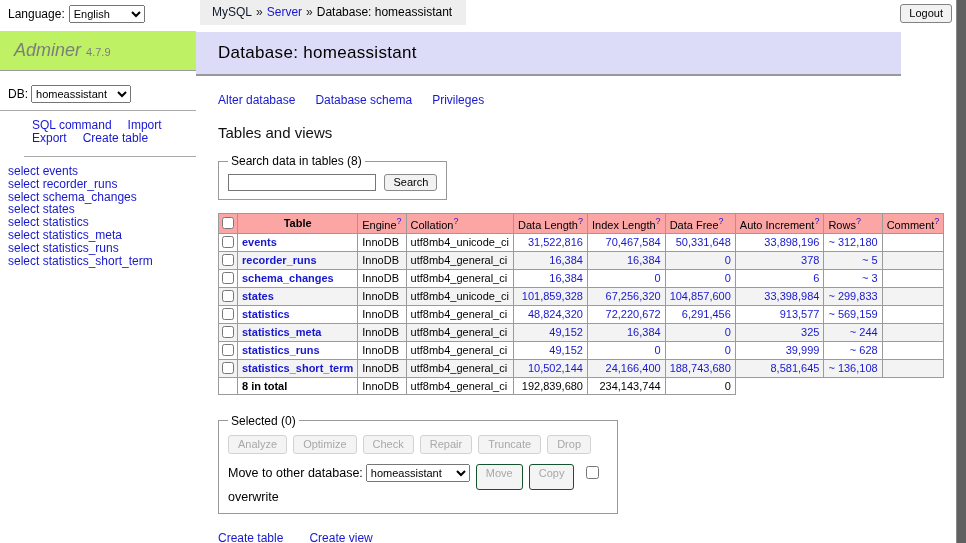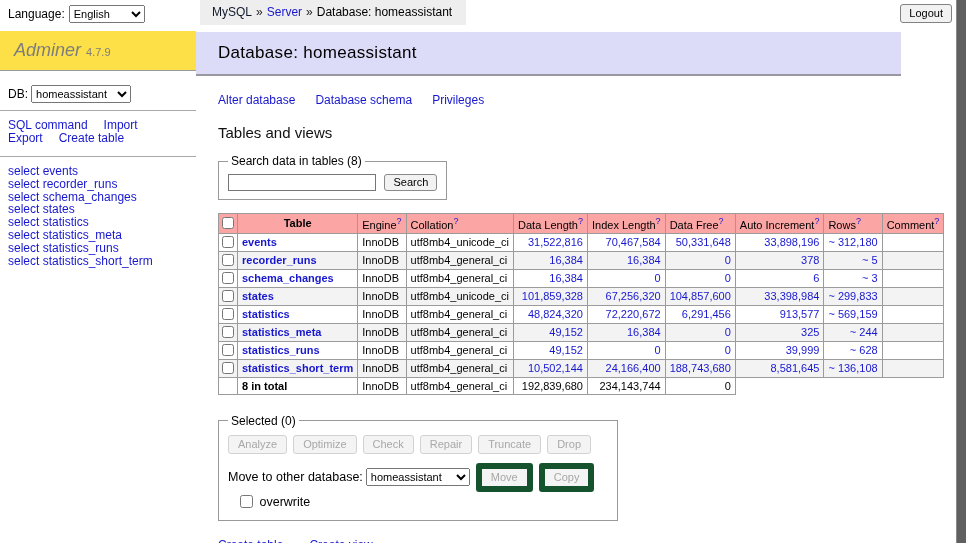--- a/index.html
+++ b/index.html
@@ -18,28 +18,28 @@
     position:absolute; top:4px; right:14px; font-size:11px; padding:2px 8px 3px;
     background:#f2f2f2; border:1px solid #828282; border-radius:3px; color:#000;
     font-family:"Liberation Sans", sans-serif;
   }
 
   
   #sidebar { position:absolute; left:0; top:0; width:196px; height:543px; background:#fff; }
   .lang-row { padding:5px 0 4px 8px; font-size:12px; }
   .lang-row select { width:76px; font-size:11px; height:18px; margin-left:4px; }
   #app-header {
-    margin-top:4px; background:#fde047; border-bottom:1px solid #9a9a9a;
+    margin-top:4px; background:#bef264; border-bottom:1px solid #9a9a9a;
     padding:9px 0 9px 14px;
   }
   #app-header .app-name { font-style:italic; font-size:18px; color:#7d7d7d; }
   #app-header .app-version { font-size:11px; color:#7d7d7d; margin-left:5px; }
   .db-row { padding:14px 8px 7px 8px; border-bottom:1px solid #aaa; font-size:12px; }
   .db-row select { width:100px; font-size:11px; height:18px; margin-left:3px; }
-  .cmd-links { padding:8px 8px 11px 8px; border-bottom:1px solid #aaa; font-size:12px; line-height:13px; }
+  .cmd-links { padding:8px 8px 11px 8px; border-bottom:1px solid #aaa; font-size:12px; line-height:13px;margin-left:24px; }
   .cmd-links .cmd-row { margin-bottom:0; }
   .cmd-links a { margin-right:16px; }
   .table-list { padding:8px 8px 0 8px; font-size:12px; }
   .table-list a { display:block; line-height:12.8px; }
 
   
   #main { position:absolute; left:196px; top:0; width:705px; }
   #breadcrumb {
     display:inline-block; background:#eee; padding:5px 14px 6px 12px; margin-left:4px;
     font-size:12px;
@@ -81,22 +81,22 @@
 
   
   #selected-fieldset { margin-top:19px; width:400px; padding:6px 9px 9px; }
   .sel-buttons button {
     font-size:11px; padding:2px 9px 3px; margin-right:6px; color:#a8a8a8;
     background:#f4f4f4; border:1px solid #d2d2d2; border-radius:3px;
   }
   .move-row { margin-top:9px; font-size:12.5px; }
   .move-row select { width:104px; font-size:11px; height:18px; margin-left:3px; }
   .move-row button {
-    font-size:11px; padding:2px 9px 3px; margin-left:6px; color:#a8a8a8;
-    background:#f4f4f4; border:6px solid #14532d; border-radius:3px;
+    font-size:11px; padding:2px 9px 10px; margin-left:6px; color:#a8a8a8;
+    background:#f4f4f4; border:1px solid #14532d; border-radius:3px;
   }
   .move-row label { margin-left:8px; }
   .move-row input[type=checkbox] { vertical-align:-2px; }
 
   .create-links { margin-top:17px; font-size:12px; }
   .create-links a { margin-right:26px; }
 </style>
 </head>
 <body>
 

